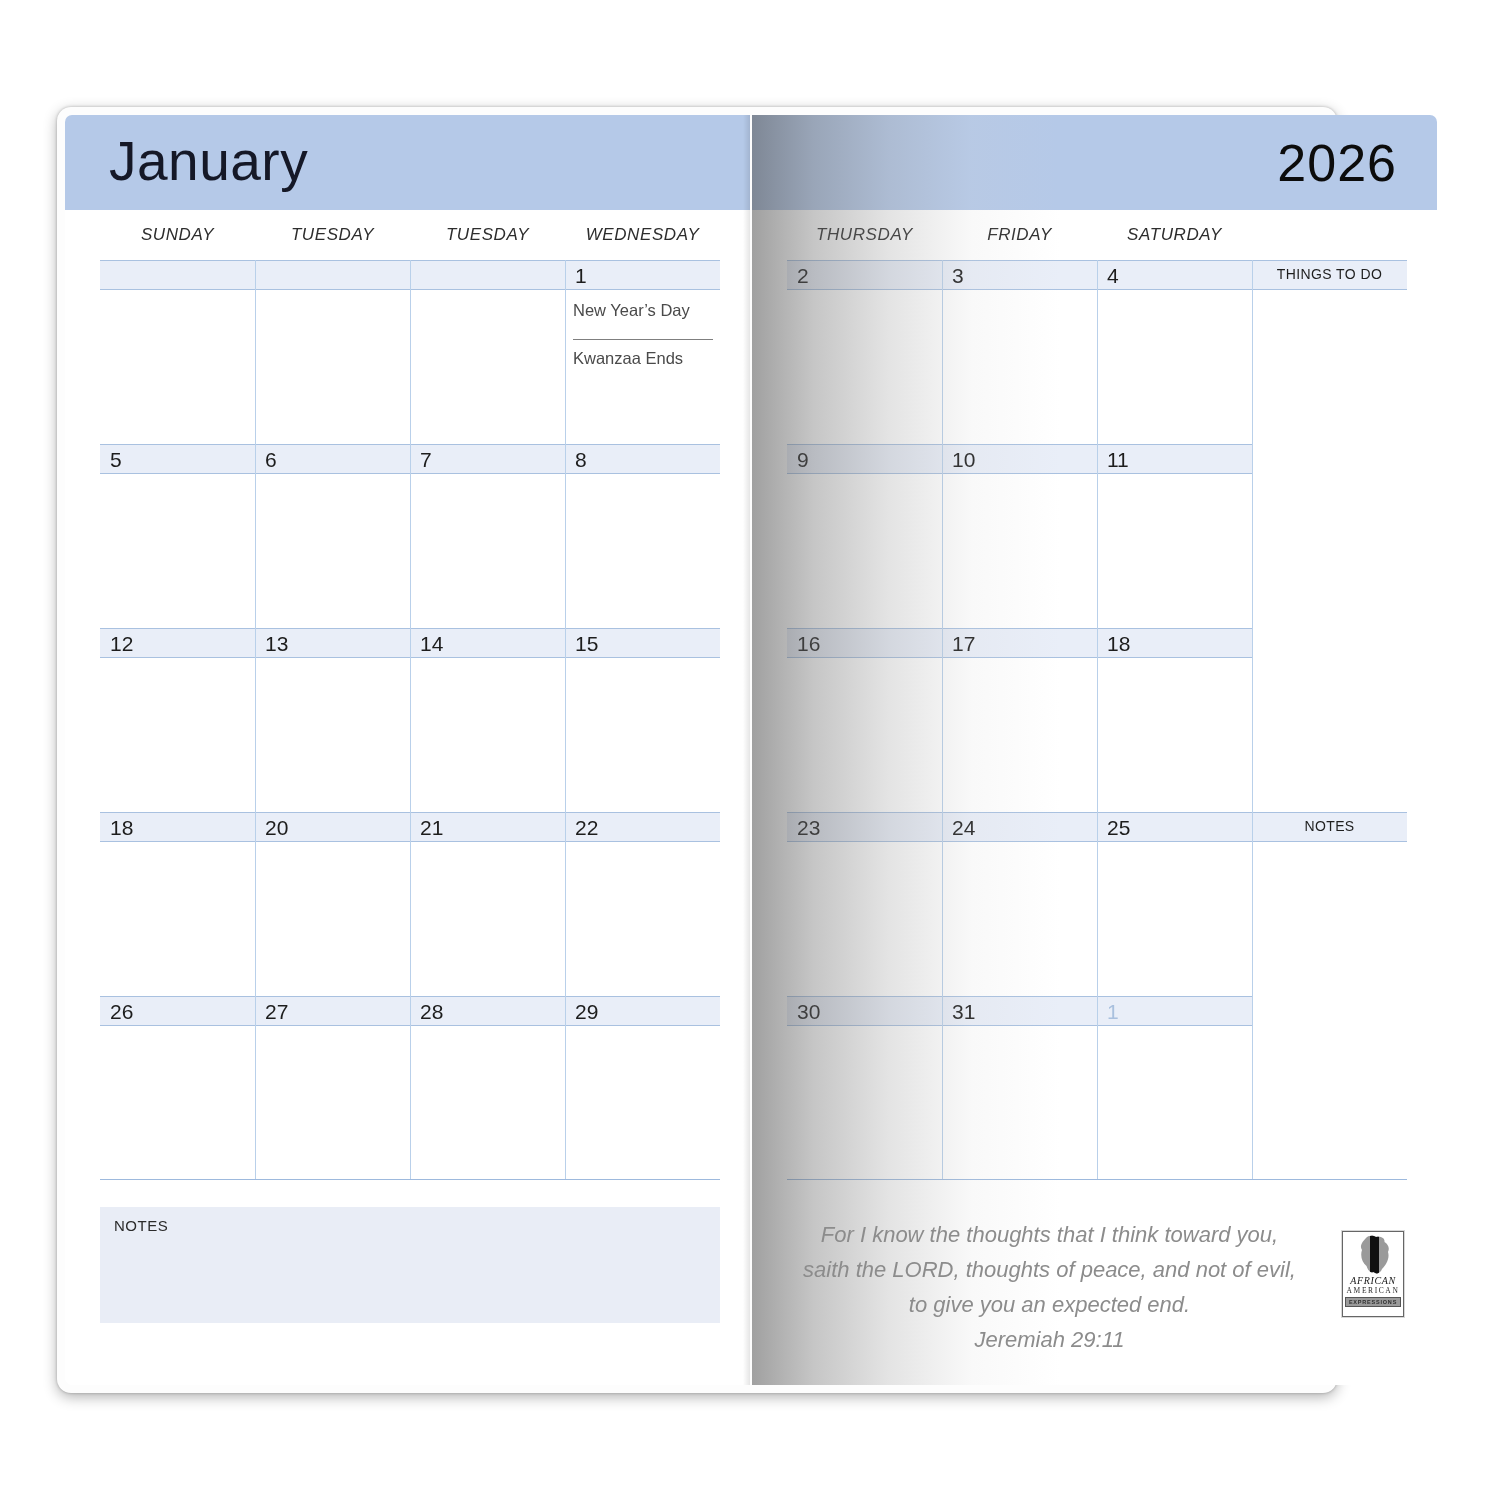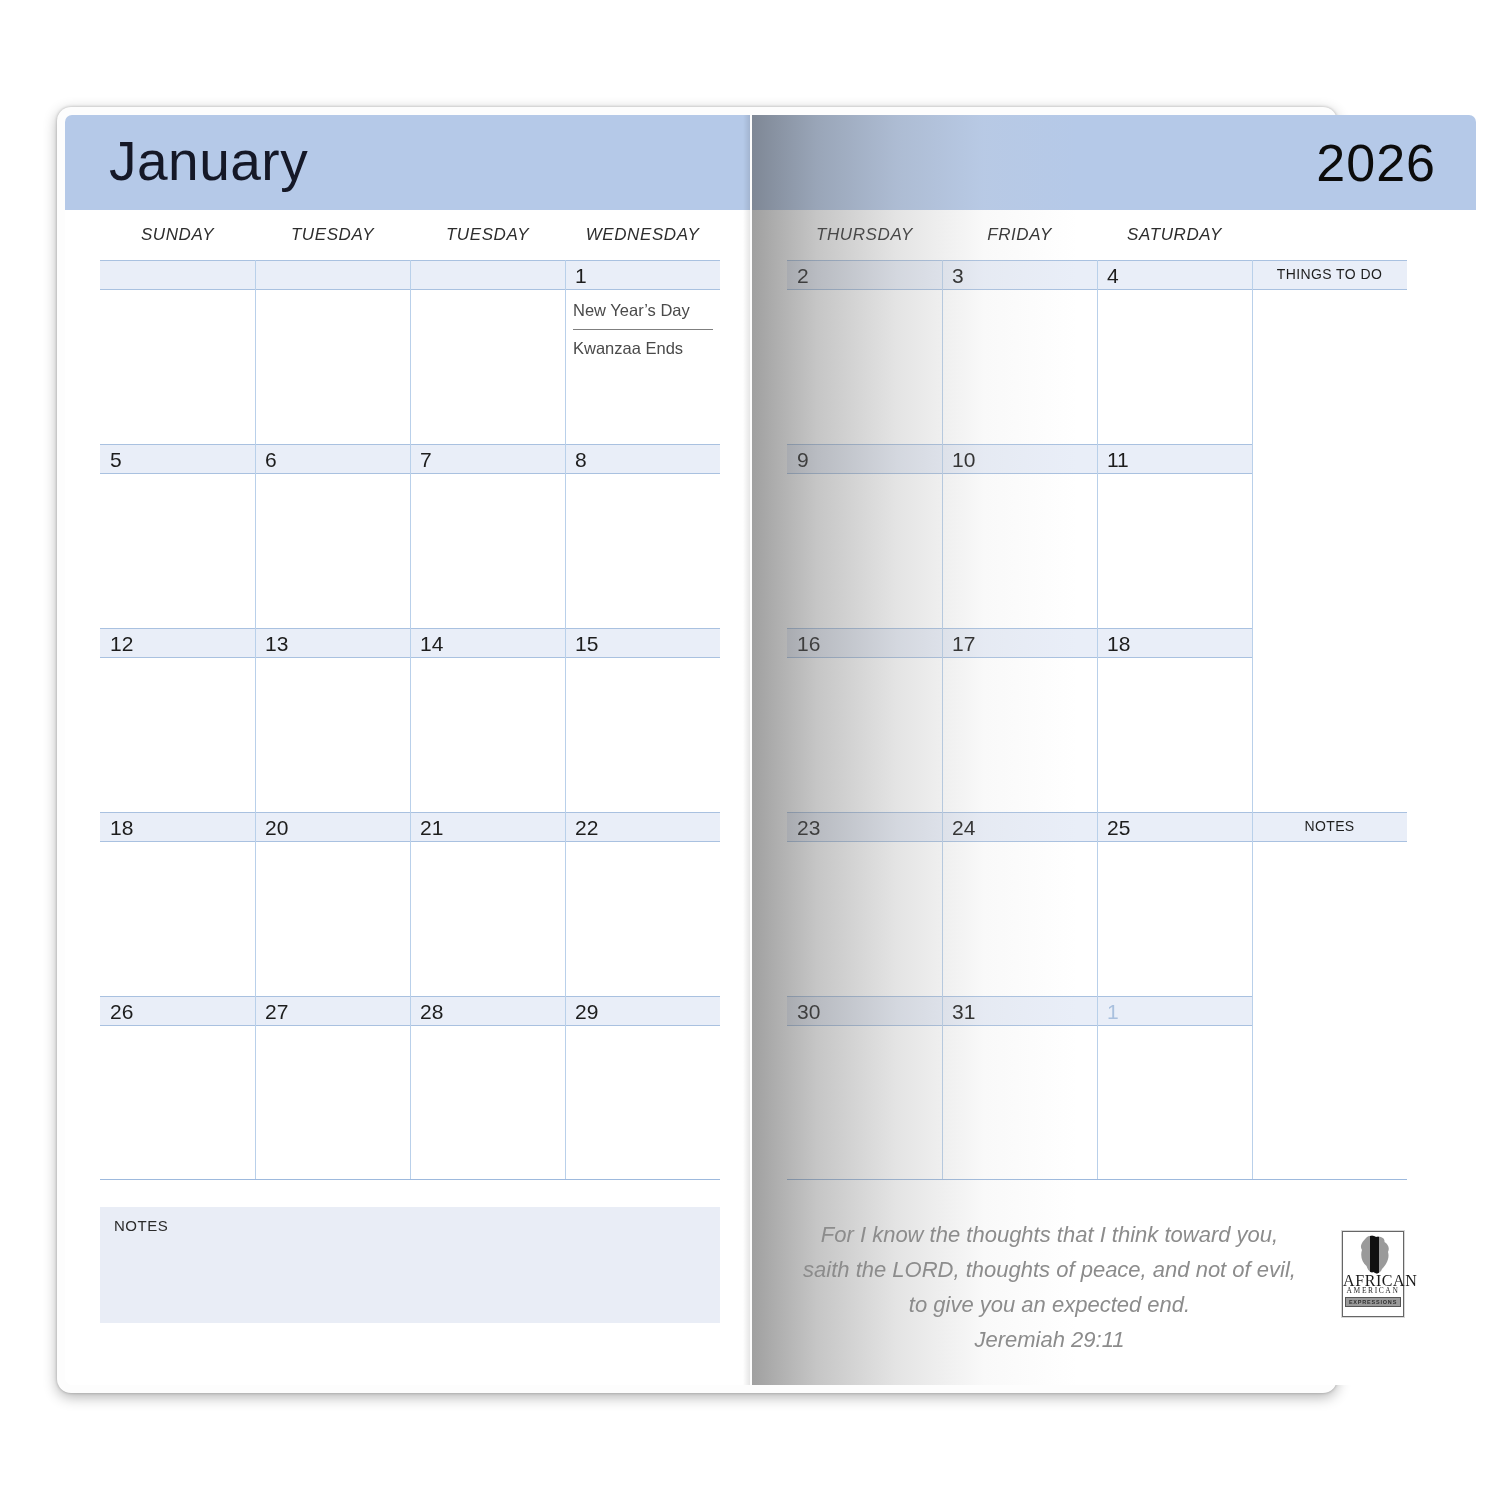--- a/index.html
+++ b/index.html
@@ -12,21 +12,21 @@
   .spread{
     position:absolute;left:57px;top:107px;width:1280px;height:1286px;
     background:#fdfdfd;border-radius:14px;
     box-shadow:0 4px 14px rgba(0,0,0,0.30), 0 0 3px rgba(0,0,0,0.25);
   }
   .page{
     position:absolute;top:8px;width:685px;height:1270px;background:#ffffff;
     overflow:hidden;
   }
   .page.left{left:8px;border-radius:7px 0 0 7px;}
-  .page.right{left:695px;border-radius:0 7px 7px 0;padding-left:39px;}
+  .page.right{left:695px;border-radius:0 7px 7px 0;}
   .curl{
     position:absolute;inset:0;z-index:6;pointer-events:none;
     background:linear-gradient(90deg,
       rgba(82,82,82,0.55) 0%,
       rgba(112,112,112,0.40) 9%,
       rgba(150,150,150,0.26) 20%,
       rgba(205,205,205,0.12) 32%,
       rgba(255,255,255,0) 45%);
   }
   .seam{
@@ -70,21 +70,21 @@
   }
   .d.ghost{color:#a9c0de;}
   .corner{
     position:absolute;left:465px;top:0;width:155px;height:30px;box-sizing:border-box;
     line-height:29px;text-align:center;font-size:14px;color:#1f1f1f;letter-spacing:0.4px;z-index:2;
   }
   .event{
     position:absolute;z-index:4;font-size:16.5px;color:#4a4a4a;line-height:25px;
   }
   .event .l1{
-    border-bottom:1px solid #7f7f7f;padding-bottom:6px;margin-bottom:6px;
+    border-bottom:1px solid #7f7f7f;padding-bottom:16px;margin-bottom:6px;
   }
   .ev-newyear{left:508px;top:183px;width:140px;}
   .ev-mlk{left:198px;top:735px;width:140px;}
   .notes-box{
     position:absolute;left:35px;top:1092px;width:620px;height:116px;
     background:#e9edf6;z-index:2;
   }
   .notes-box .lbl{
     padding:10px 0 0 14px;font-size:15px;color:#2b2b2b;letter-spacing:0.5px;
   }
@@ -92,21 +92,21 @@
     position:absolute;left:40px;top:1102px;width:515px;z-index:7;
     text-align:center;font-style:italic;color:#8c8c8c;font-size:22px;line-height:35px;
   }
   .verse p{margin:0;}
   .logo{
     position:absolute;left:590px;top:1116px;width:62px;height:86px;z-index:7;
     border:1px solid #666;background:#fff;box-sizing:border-box;
     box-shadow:0 0 0 1px #d8d8d8;text-align:center;
   }
   .logo svg{display:block;margin:3px auto 0;}
-  .logo .t1{font-family:"Liberation Serif", serif;font-size:16px;color:#1a1a1a;letter-spacing:0.6px;line-height:11px;}
+  .logo .t1{font-family:"Liberation Serif", serif;font-size:10px;color:#1a1a1a;letter-spacing:0.6px;line-height:11px;font-style:italic;}
   .logo .t2{font-family:"Liberation Serif", serif;font-size:7.5px;color:#2a2a2a;letter-spacing:1.6px;line-height:9px;}
   .logo .t3{
     margin:2px 2px 0;background:#9a9a9a;border:1px solid #555;color:#2e2e2e;
     font-size:5.5px;font-weight:bold;letter-spacing:0.8px;line-height:8px;
   }
 </style>
 </head>
 <body>
 
 <div class="spread">

